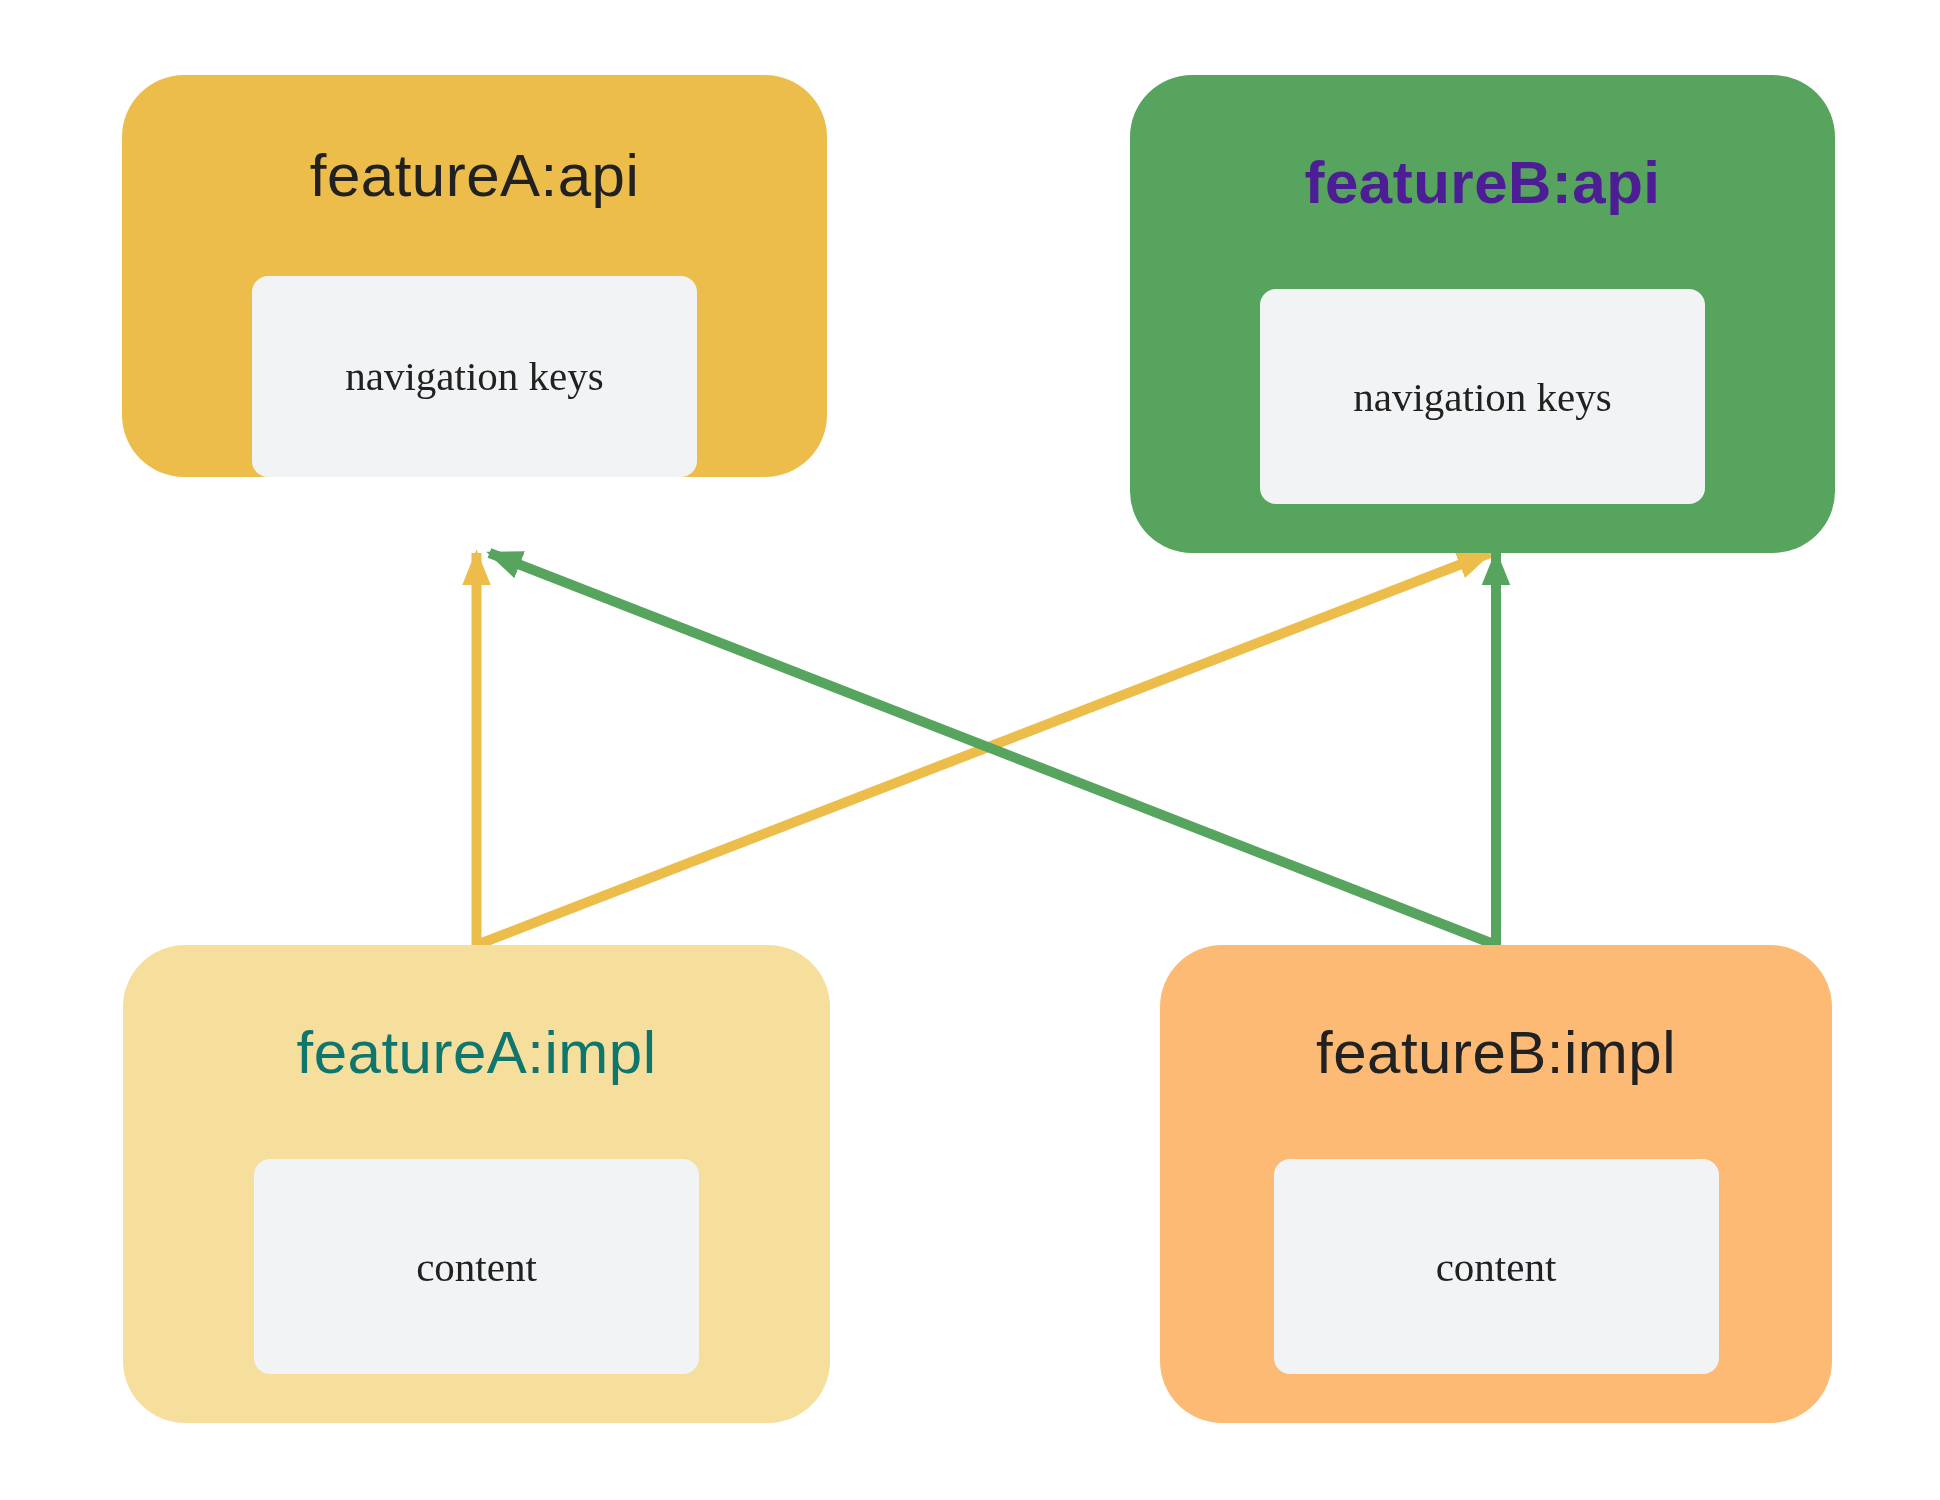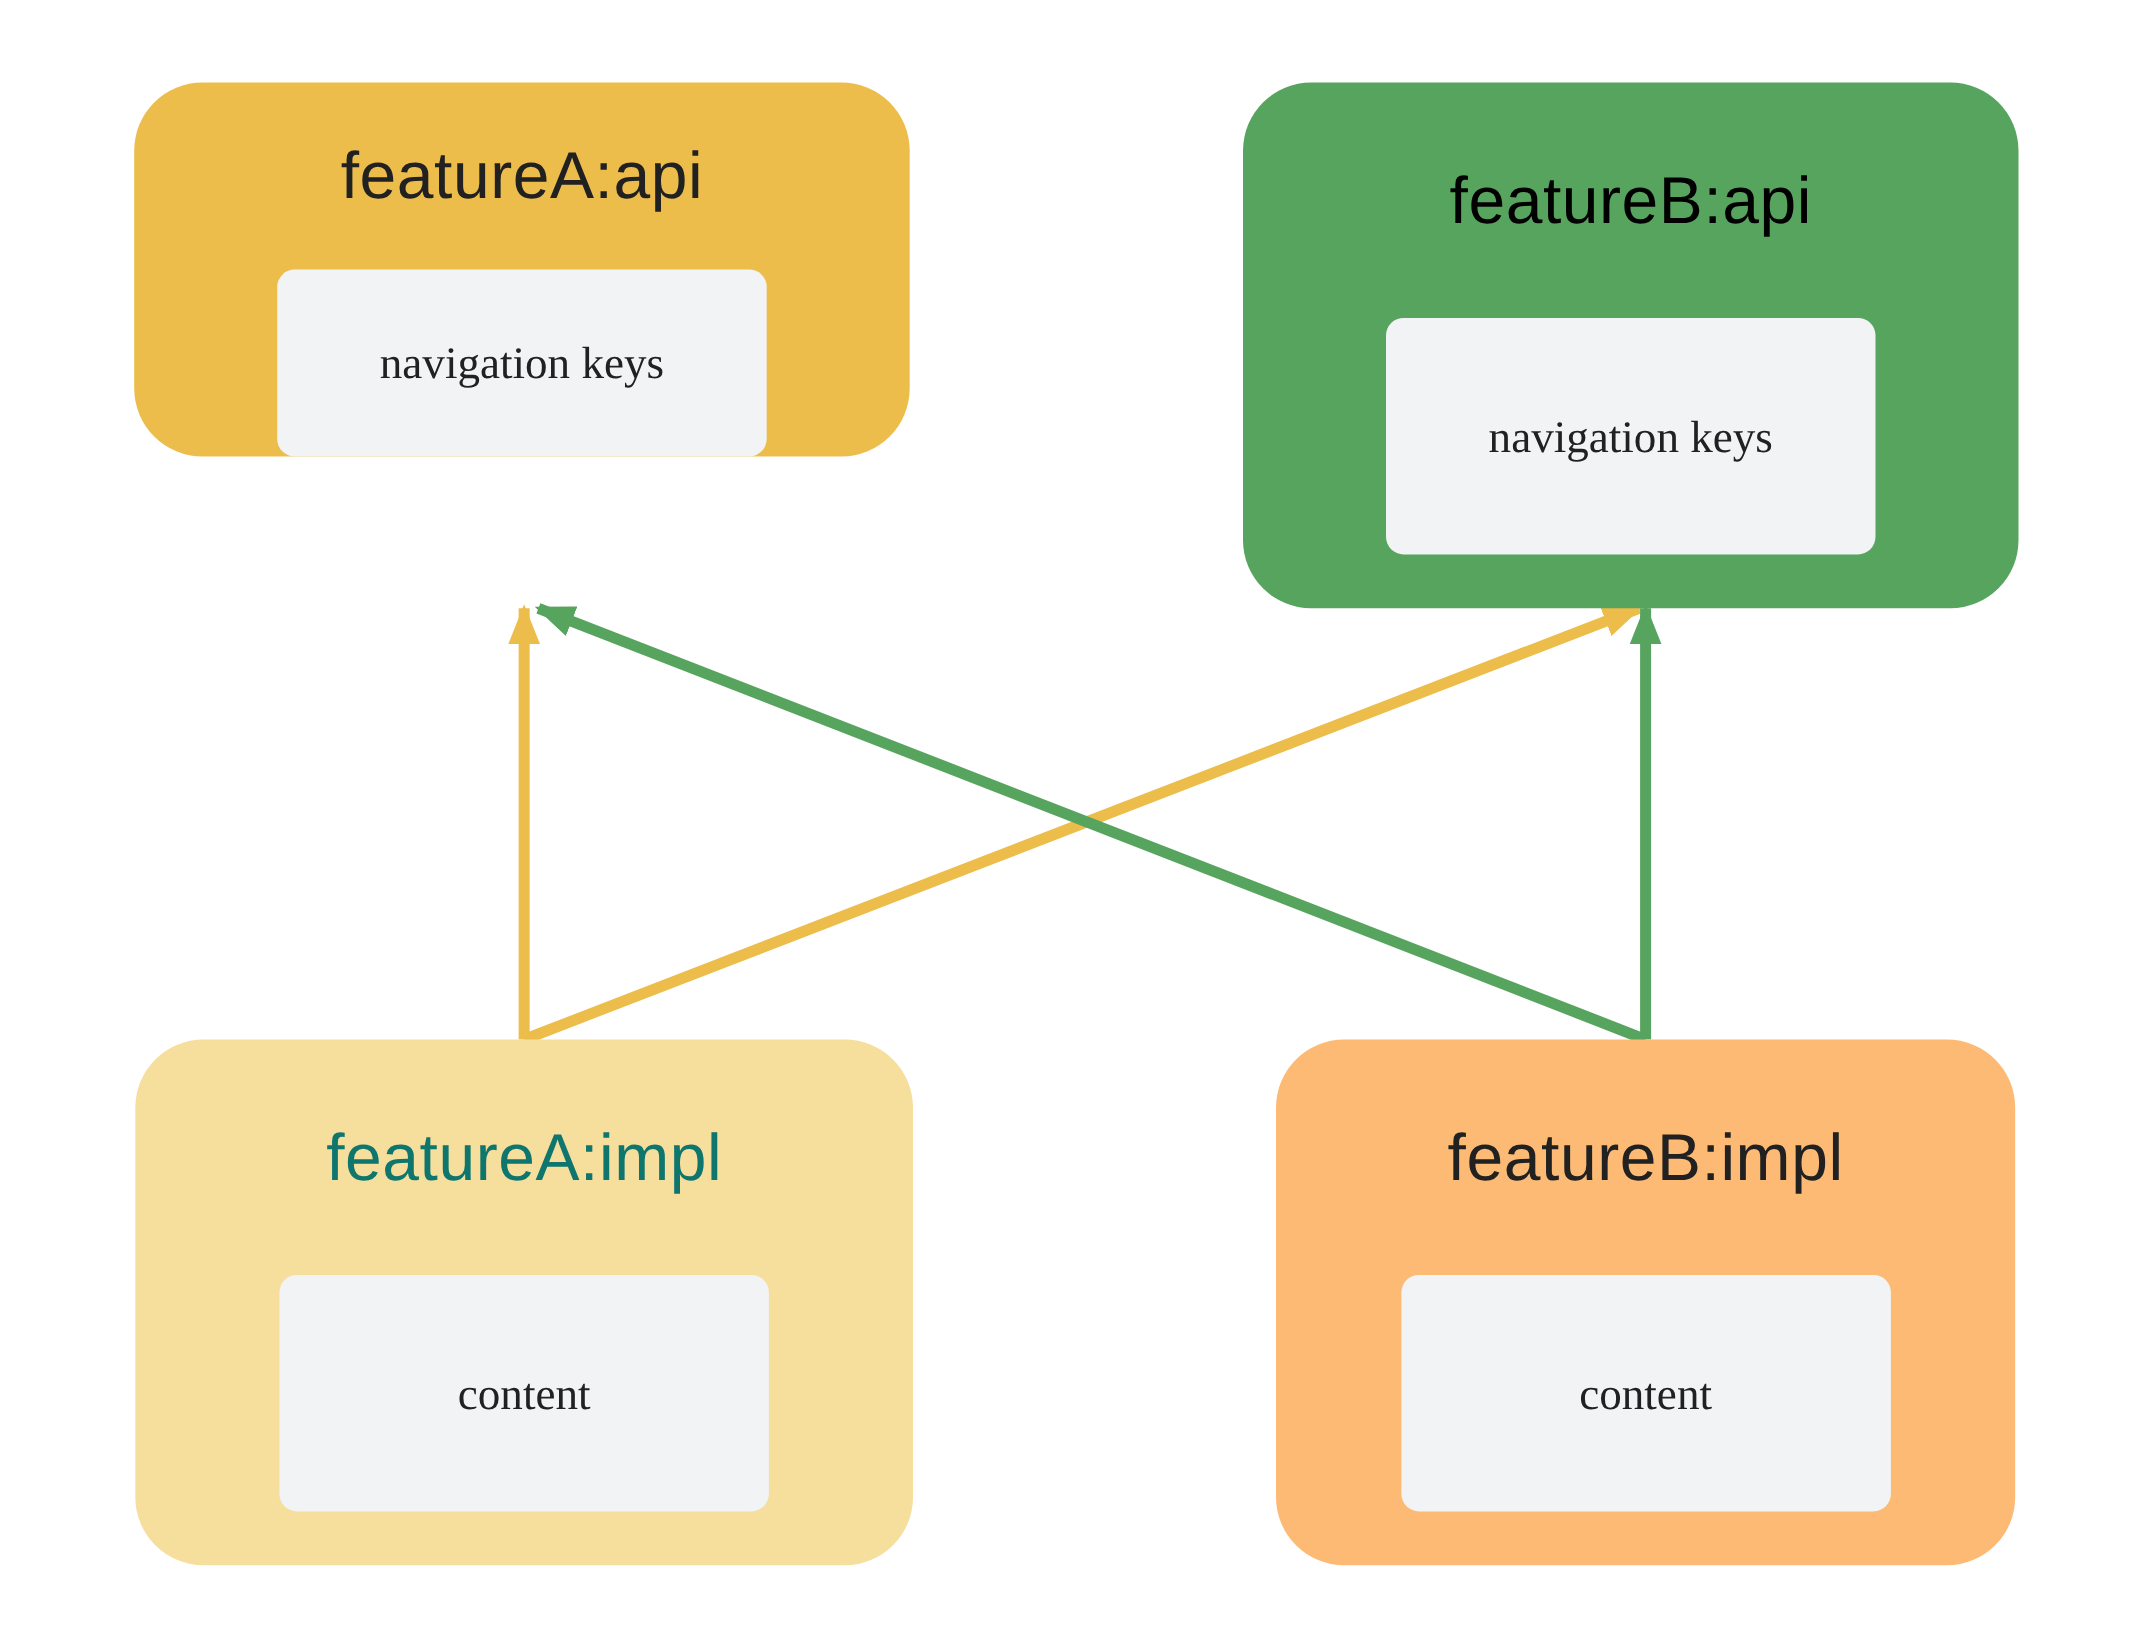--- a/index.html
+++ b/index.html
@@ -44,21 +44,21 @@
     justify-content: center;
     box-sizing: border-box;
   }
   .inner-label {
     font-size: 41px;
     color: #212121;
     white-space: nowrap;
     font-family: Liberation Serif, serif;
   }
   
-  .pos-a-api  { left: 122px;  top: 75px;  width: 705px; height: 340px; text-align: center; }
+  .pos-a-api  { left: 122px;  top: 75px;  width: 705px; height: 402px; text-align: center; }
   .pos-b-api  { left: 1130px; top: 75px;  width: 705px; height: 478px; }
   .pos-a-impl { left: 123px;  top: 945px; width: 707px; height: 478px; }
   .pos-b-impl { left: 1160px; top: 945px; width: 672px; height: 478px; }
 </style>
 </head>
 <body style="background: rgb(255, 255, 255);">
 
 <div class="canvas">
 
   <svg id="arrows" width="1940" height="1500" viewBox="0 0 1940 1500" xmlns="http://www.w3.org/2000/svg">
@@ -77,21 +77,21 @@
     </svg>
 
   <div class="node pos-a-api" style="background: rgb(237, 189, 75);">
     <div class="node-title" style="color: rgb(33, 33, 33);">featureA:api</div>
     <div class="node-inner" style="background: rgb(242, 243, 244);">
       <span class="inner-label" style="color: rgb(33, 33, 33);">navigation keys</span>
     </div>
   </div>
 
   <div class="node pos-b-api" style="background: rgb(87, 164, 94);">
-    <div class="node-title" style="color: #000000;">featureB:api</div>
+    <div class="node-title" style="color: #4c1d95; font-weight: bold;">featureB:api</div>
     <div class="node-inner" style="background: rgb(242, 243, 244);">
       <span class="inner-label" style="color: rgb(33, 33, 33);">navigation keys</span>
     </div>
   </div>
 
   <div class="node pos-a-impl" style="background: rgb(246, 222, 157);">
     <div class="node-title" style="color: #0f766e; text-align: right;">featureA:impl</div>
     <div class="node-inner" style="background: rgb(242, 243, 244);">
       <span class="inner-label" style="color: rgb(33, 33, 33);">content</span>
     </div>

